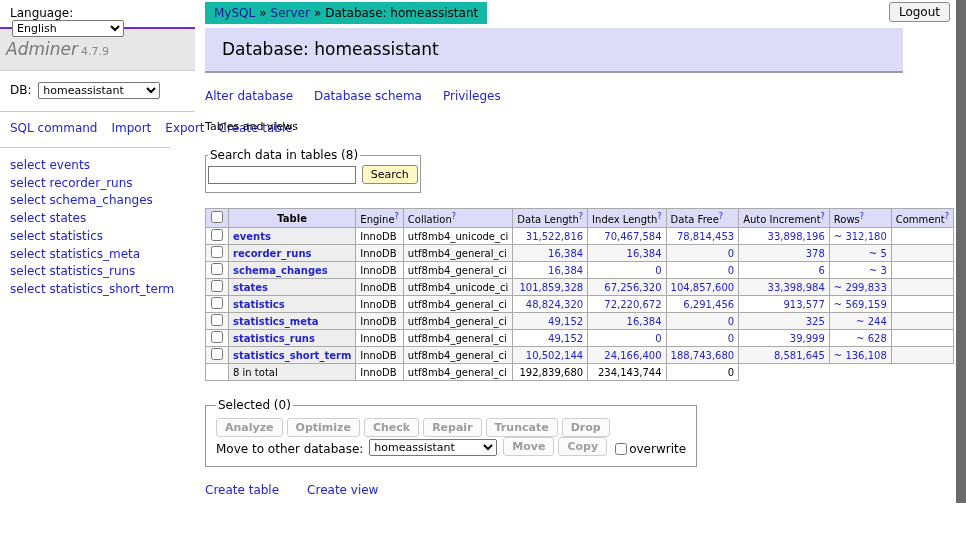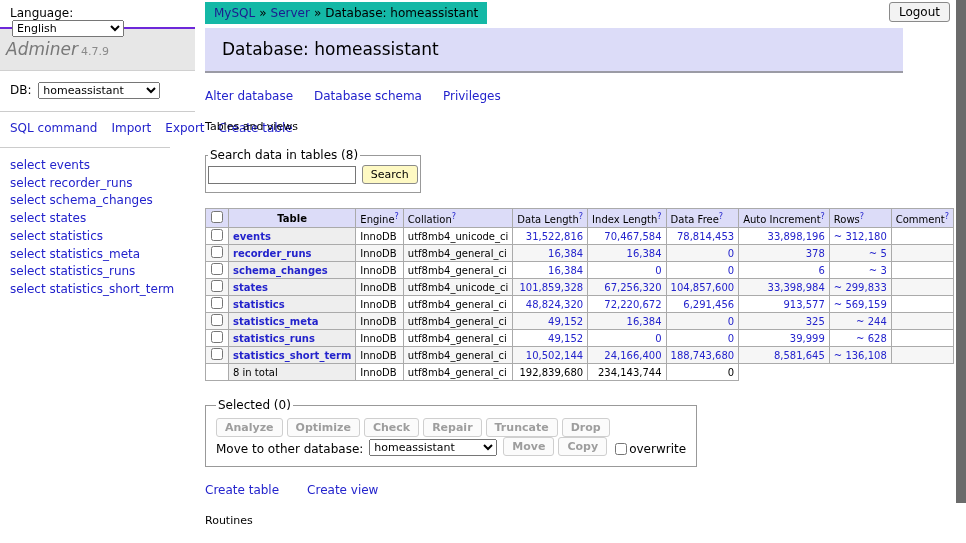--- a/index.html
+++ b/index.html
@@ -287,21 +287,20 @@
           <button class="btn" disabled="">Copy</button>
           <label>
             <input type="checkbox" style="">
             <span>overwrite</span>
           </label>
         </div>
       </fieldset>
 
       <p class="link-row" id="create-links"><a href="#">Create table</a><a href="#">Create view</a></p>
 
-      <h3 class="section-heading">Routines</h3>
       
 
       
     </div>
   </main>
 </div>
 
 <div class="scrollbar">
   <div class="thumb"></div>
 </div>

